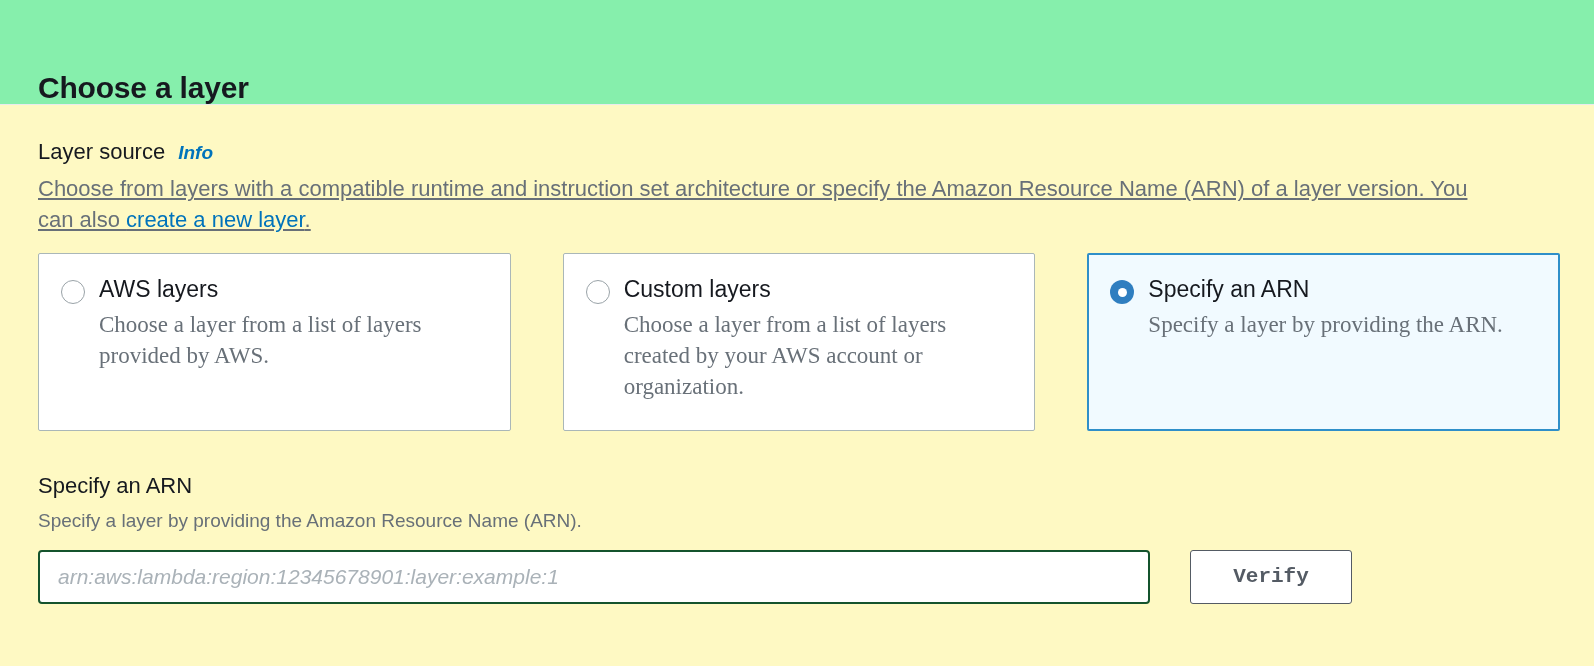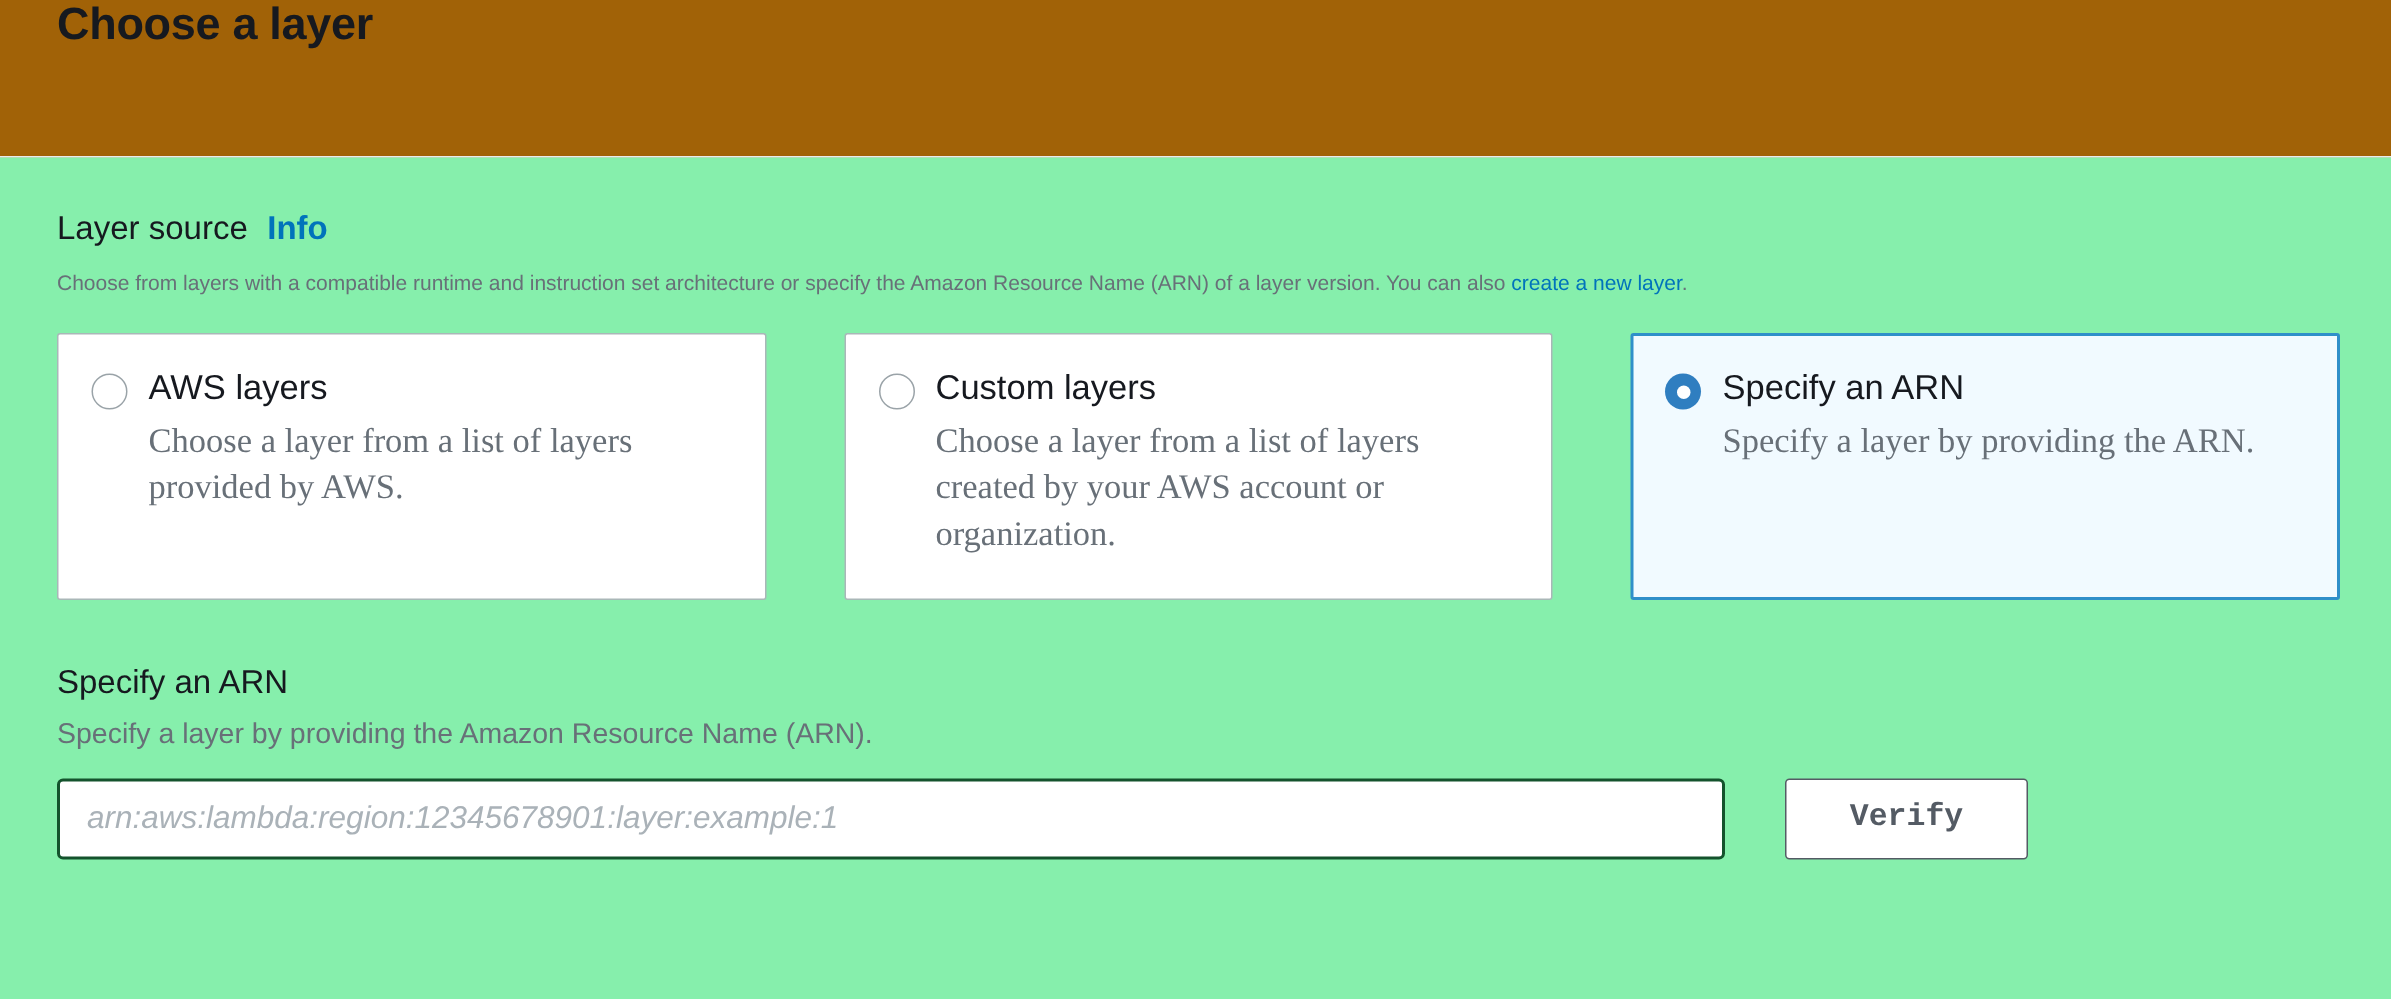--- a/index.html
+++ b/index.html
@@ -21,67 +21,69 @@
     width: 1594px;
     height: 666px;
     background: #ffffff;
     display: flex;
     flex-direction: column;
   }
 
   
   .panel-header {
     height: 105px;
-    background: #a16207;
+    background: #86efac;
     border-bottom: 1px solid #e9ebed;
     display: flex;
-    align-items: flex-start;
+    align-items: flex-end;
     padding: 0 38px;
     flex: 0 0 auto;
   }
   .panel-title {
     font-size: 30px;
     font-weight: bold;
     color: #16191f;
     letter-spacing: -0.2px;
     line-height: 1.1;
   }
 
   
   .panel-body {
     flex: 1 1 auto;
     padding: 34px 34px 0 38px;
-    background: #86efac;
+    background: #fef9c3;
   }
 
   .field-label-row {
     display: flex;
     align-items: baseline;
     gap: 13px;
     margin-bottom: 8px;
   }
   .field-label {
     font-size: 22px;
     color: #16191f;
     line-height: 1.2;
   }
   .info-link {
-    font-size: 22px;
+    font-size: 19px;
     font-weight: bold;
     color: #0073bb;
     text-decoration: none;
     cursor: pointer;
+    font-style: italic;
   }
 
   .field-description {
-    font-size: 14px;
+    font-size: 22px;
     line-height: 31px;
     color: #687078;
     max-width: 1450px;
     margin: 0 0 18px 0;
+    text-decoration: underline;
   }
   .inline-link {
     color: #0073bb;
     text-decoration: none;
     cursor: pointer;
   }
 
   
   .tile-row {
     display: flex;

